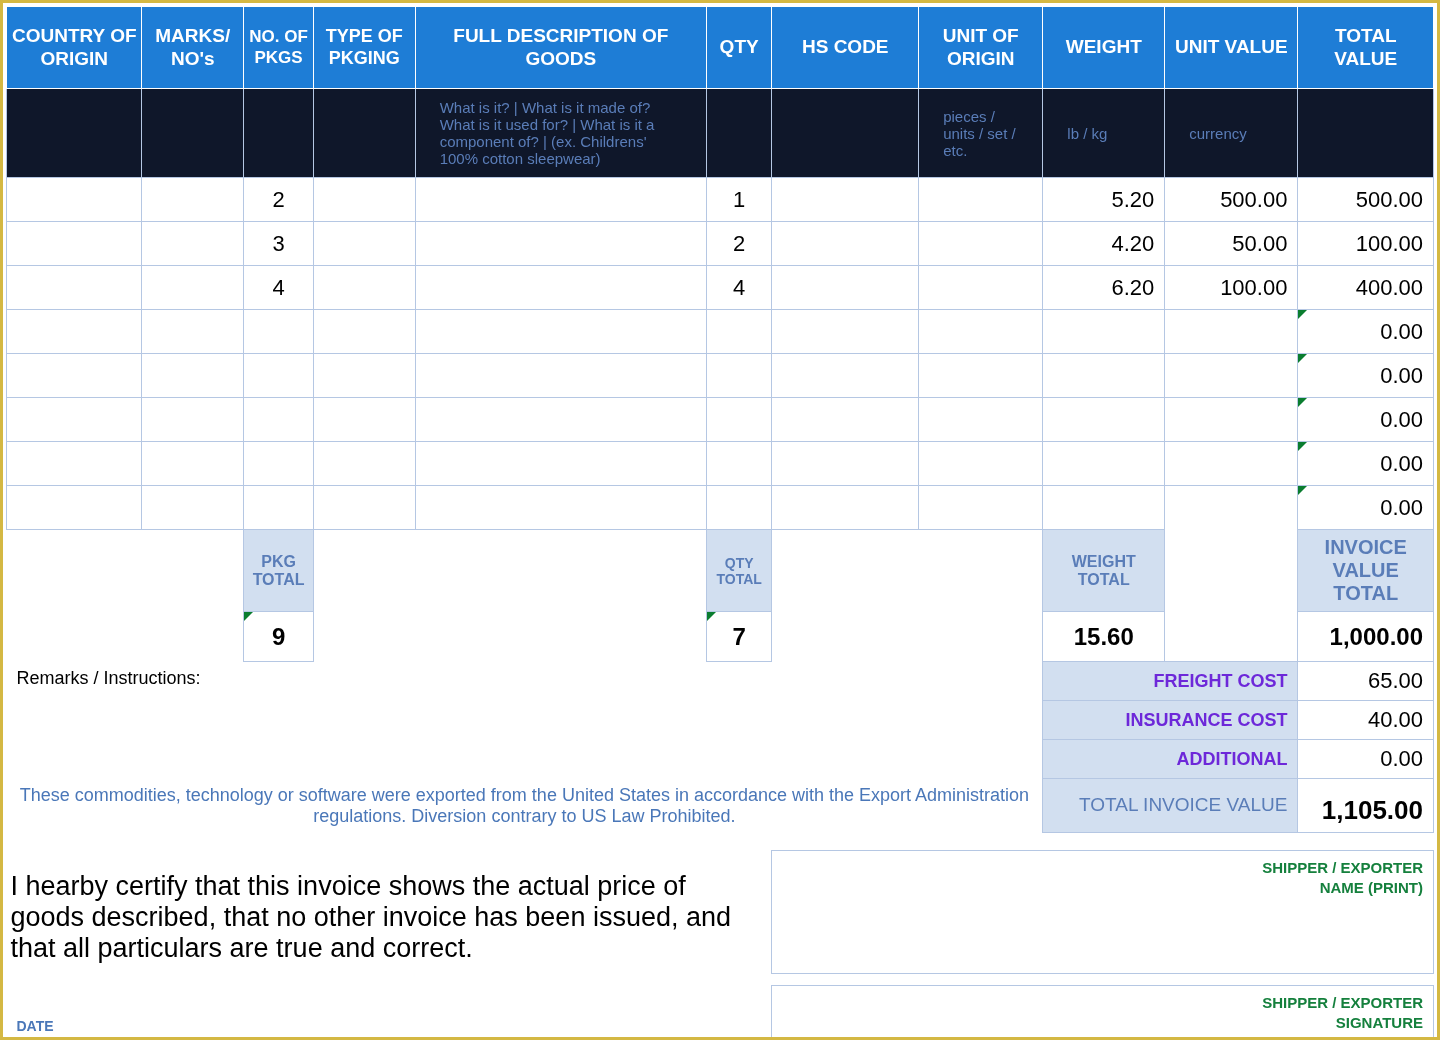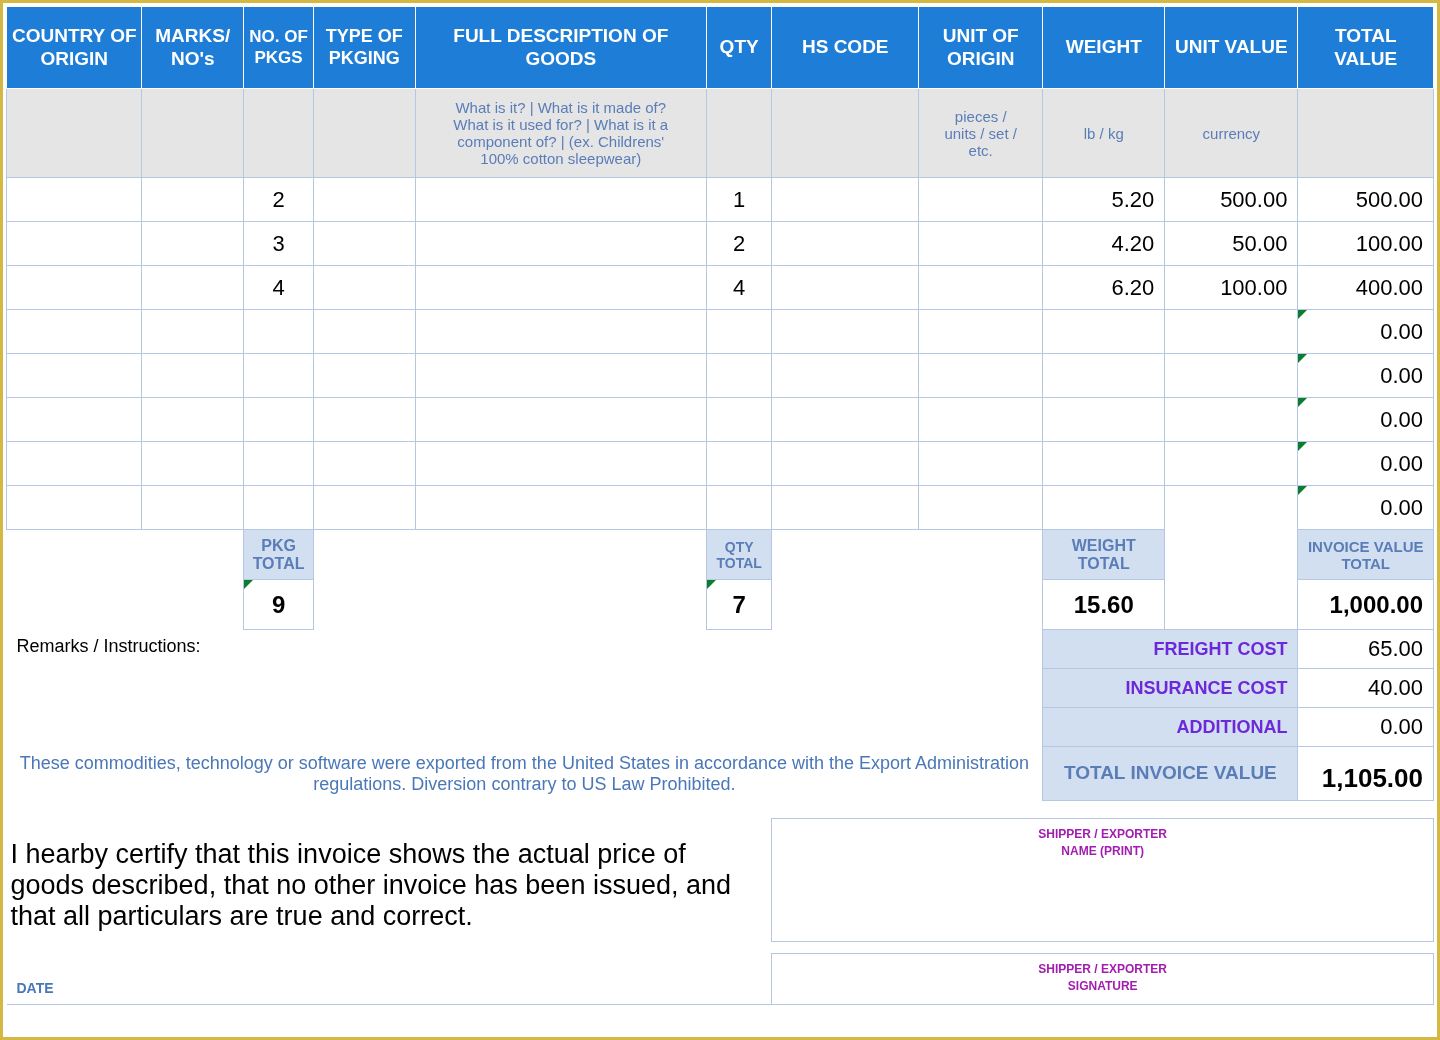--- a/index.html
+++ b/index.html
@@ -22,24 +22,23 @@
   font-weight: bold;
   text-align: center;
   padding: 8px 4px;
   border: 1px solid #fff;
   font-size: 19px;
   line-height: 1.2;
   vertical-align: middle;
   height: 82px;
 }
 .hint-row td {
-  background: #e5e5e5;
+  background: #0f172a;
   color: #5a7db8;
   font-size: 15px;
-  text-align: center;
   padding: 10px 24px;
   border: 1px solid #b5c7e3;
   vertical-align: middle;
   height: 70px;
 }
 .data-row td {
   border: 1px solid #b5c7e3;
   padding: 8px 10px;
   font-size: 22px;
   height: 44px;
@@ -97,22 +96,22 @@
   font-weight: bold;
   text-align: right;
 }
 .cost-value {
   text-align: right;
   font-size: 22px !important;
 }
 .invoice-total-label {
   background: #d2dff0;
   color: #5a7db8;
-  font-weight: bold;
-  text-align: center;
+  font-weight: normal;
+  text-align: right;
   font-size: 19px !important;
   line-height: 1.2;
 }
 .invoice-total-value {
   font-weight: bold;
   text-align: right;
   font-size: 26px !important;
   vertical-align: bottom;
 }
 .remarks-label {
@@ -129,26 +128,26 @@
   vertical-align: middle;
 }
 .cert-text {
   font-size: 27px;
   padding: 20px 8px 10px 4px;
   text-align: left;
   vertical-align: top;
 }
 .sig-box {
   border: 1px solid #b5c7e3;
-  color: #a21caf;
-  font-size: 12px;
+  color: #15803d;
+  font-size: 15px;
   font-weight: bold;
   padding: 8px 10px;
   vertical-align: top;
-  text-align: center;
+  text-align: right;
 }
 .sig-box div { margin-bottom: 3px; }
 .date-label {
   color: #4a77b8;
   font-size: 14px;
   font-weight: bold;
   padding: 8px 10px;
   vertical-align: bottom;
   border-bottom: 1px solid #b5c7e3;
   text-align: left;
@@ -306,21 +305,21 @@
       <td rowspan="3" class="noborder"></td>
       <td class="flag-cell">0.00</td>
     </tr>
     <tr class="totals-row">
       <td colspan="2" class="noborder nobg"></td>
       <td class="label">PKG TOTAL</td>
       <td colspan="2" class="noborder nobg"></td>
       <td class="label" style="font-size:14px">QTY TOTAL</td>
       <td colspan="2" class="noborder nobg"></td>
       <td class="label">WEIGHT TOTAL</td>
-      <td class="label" style="font-size:15px">INVOICE VALUE TOTAL</td>
+      <td class="label" style="font-size:20px">INVOICE VALUE TOTAL</td>
     </tr>
     <tr class="totals-value-row">
       <td colspan="2" class="noborder"></td>
       <td class="flag-cell">9</td>
       <td colspan="2" class="noborder"></td>
       <td class="flag-cell">7</td>
       <td colspan="2" class="noborder"></td>
       <td>15.60</td>
       <td class="right">1,000.00</td>
     </tr>

